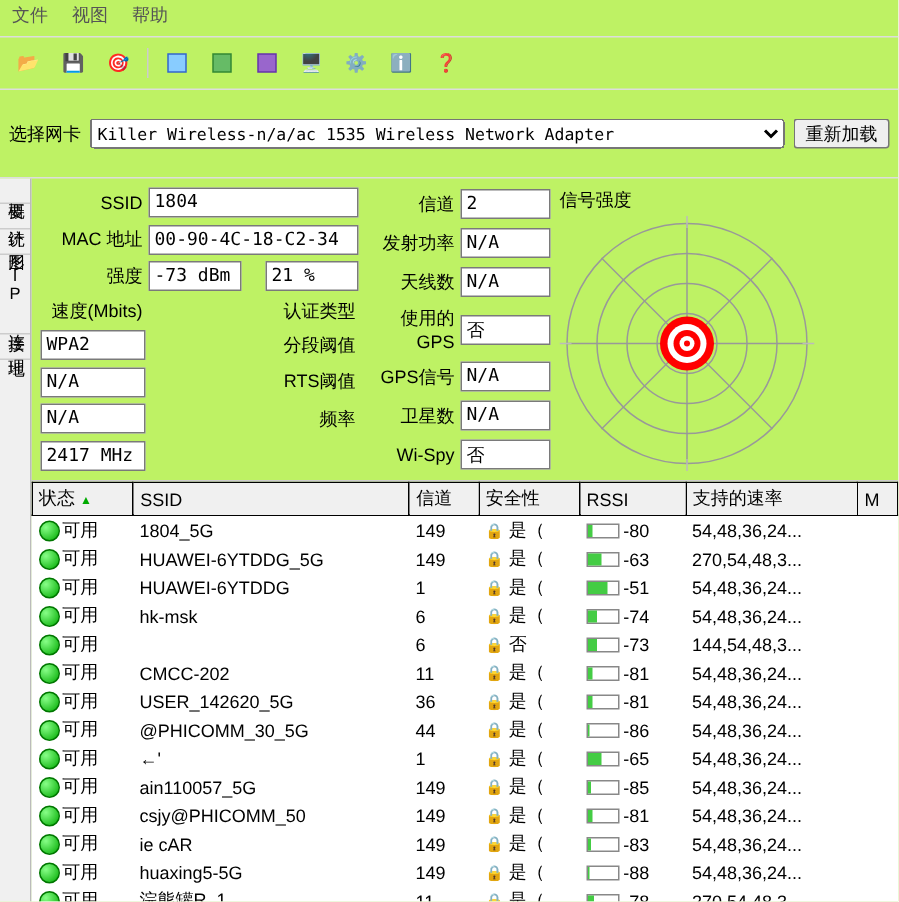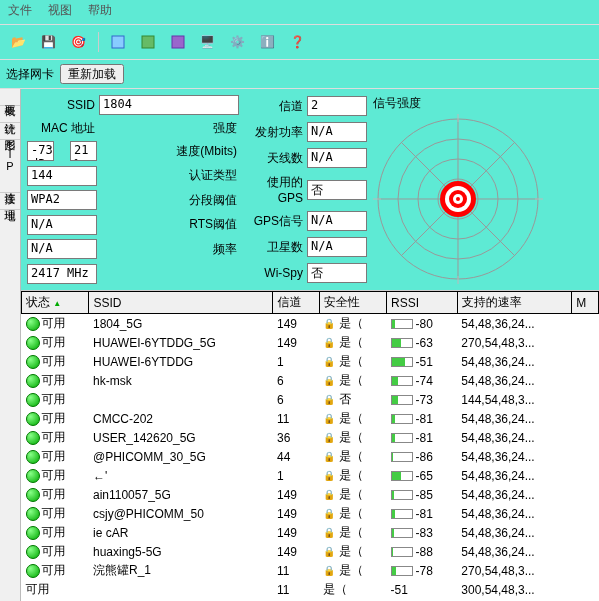--- a/index.html
+++ b/index.html
@@ -1,21 +1,21 @@
 <!DOCTYPE html>
 <html><head>
 <meta charset="utf-8">
 <style>
 body{margin:0;font:12px "Microsoft YaHei",SimSun,sans-serif;background:#f0f0f0;color:#000;user-select:none}
-.win{width:599px;height:601px;background:#5eead4;position:relative;overflow:hidden}
+.win{width:599px;height:601px;background:#bef264;position:relative;overflow:hidden}
 .menu{height:20px;display:flex;gap:16px;padding:2px 8px;font-size:12px;color:#555}
 .tbar{height:30px;display:flex;gap:4px;padding:2px 6px;align-items:center;border-top:1px solid #ddd}
 .tbar .ico{width:24px;height:24px;display:flex;align-items:center;justify-content:center;border:1px solid transparent;border-radius:2px}
 .tbar .sep{width:1px;height:20px;background:#ccc;margin:0 2px}
-.adapter{display:flex;align-items:center;gap:6px;padding:4px 6px;border-top:1px solid #ddd}
+.adapter{display:flex;align-items:center;gap:6px;padding:19px 6px;border-top:1px solid #ddd}
 .adapter label{white-space:nowrap}
 .adapter select{flex:1;font:11px monospace;height:20px}
 .adapter button{height:20px;font-size:12px;padding:0 6px}
 .body{display:flex;height:calc(100% - 80px);border-top:1px solid #ddd}
 .vtabs{width:20px;background:#f0f0f0;display:flex;flex-direction:column;border-right:1px solid #bbb}
 .vtab{writing-mode:vertical-lr;text-orientation:upright;padding:8px 2px;font-size:11px;border-bottom:1px solid #ccc;text-align:center;cursor:pointer}
 .main{flex:1;display:flex;flex-direction:column}
 .top{display:flex;padding:6px;gap:6px;border-bottom:1px solid #ccc}
 .fields{display:grid;grid-template-columns:70px 140px;gap:4px 2px;align-items:center}
 .fields2{display:grid;grid-template-columns:60px 60px;gap:4px 2px;align-items:center}
@@ -66,43 +66,44 @@
           <rect width="12" height="12" x="2" y="2" fill="#96c" stroke="#63a"></rect>
         </svg>
       </span>
   <span class="ico">🖥️</span>
   <span class="ico">⚙️</span>
   <span class="ico">ℹ️</span>
   <span class="ico">❓</span>
 </div>
 <div class="adapter">
   <label>选择网卡</label>
+  <select><option>Killer Wireless-n/a/ac 1535 Wireless Network Adapter</option></select>
   <button>重新加载</button>
 </div>
 <div class="body">
   <div class="vtabs">
     <div class="vtab">概要</div>
     <div class="vtab">统计</div>
     <div class="vtab">图形</div>
     <div class="vtab">IP 连接</div>
     <div class="vtab">地理</div>
   </div>
   <div class="main">
     <div class="top">
       <div class="fields" id="fl">
             <label>SSID</label>
             <div class="val">1804</div>
             <label>MAC 地址</label>
+            <div class="val">00-90-4C-18-C2-34</div>
             <label>强度</label>
             <div class="dual">
               <div class="val"> -73 dBm</div>
               <div class="val">21 %</div>
             </div>
             <label>速度(Mbits)</label>
-            <div class="val">144</div>
             <label>认证类型</label>
             <div class="val">WPA2</div>
             <label>分段阈值</label>
             <div class="val">N/A</div>
             <label>RTS阈值</label>
             <div class="val">N/A</div>
             <label>频率</label>
             <div class="val">2417 MHz</div>
           </div>
       <div class="fields2" id="fr">

